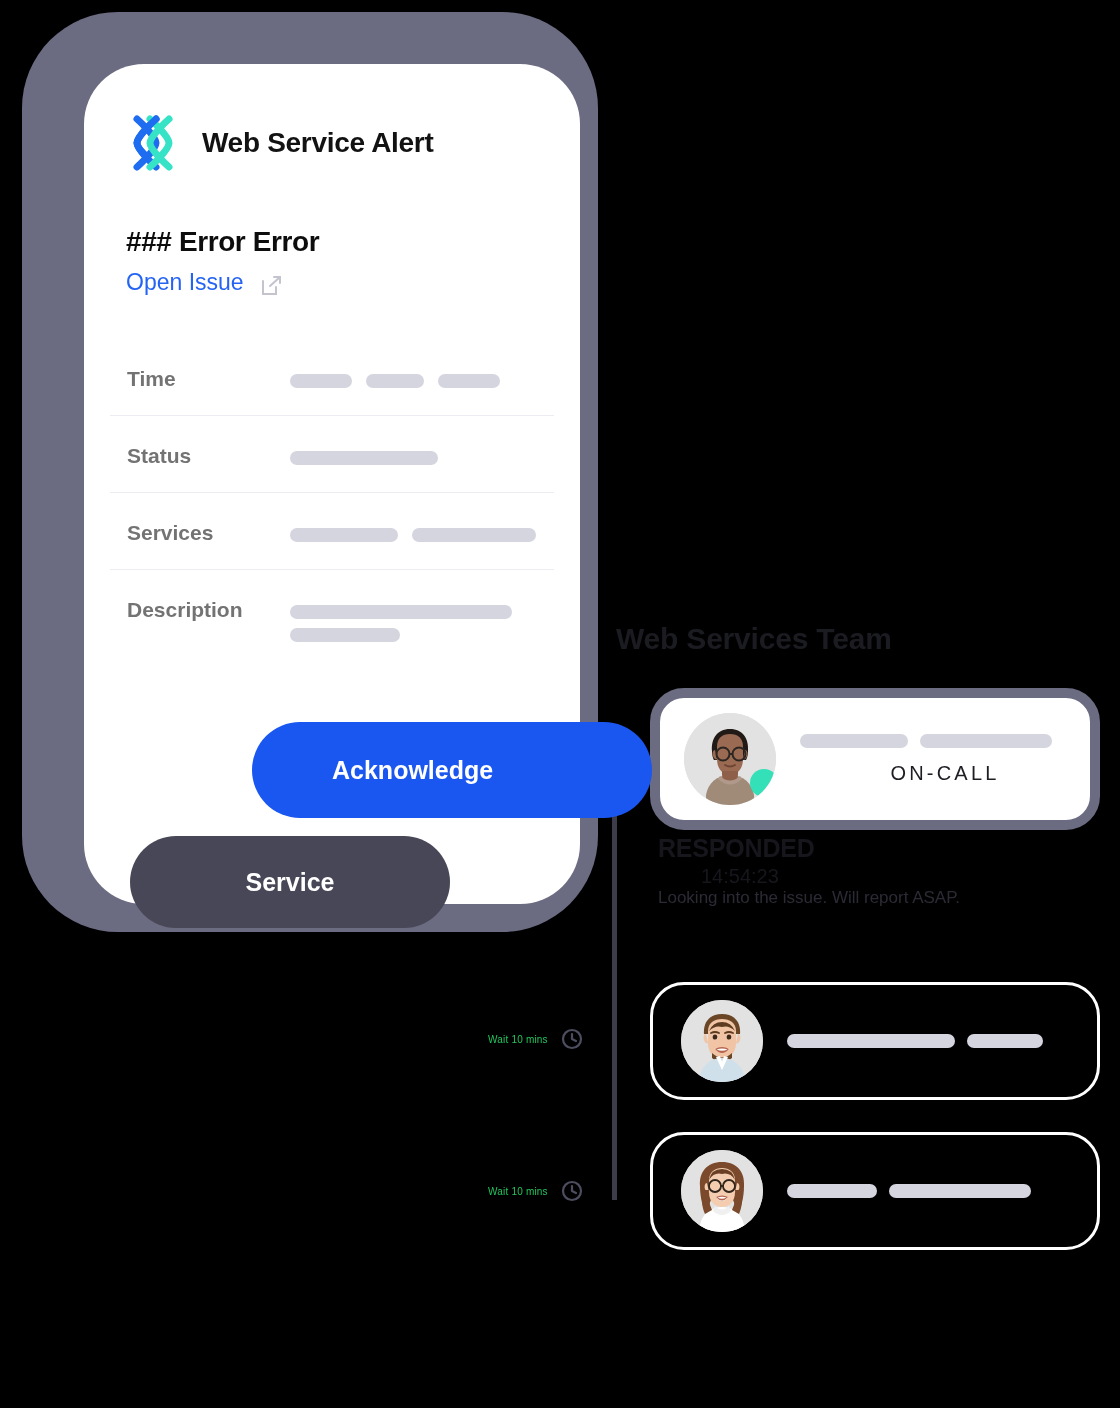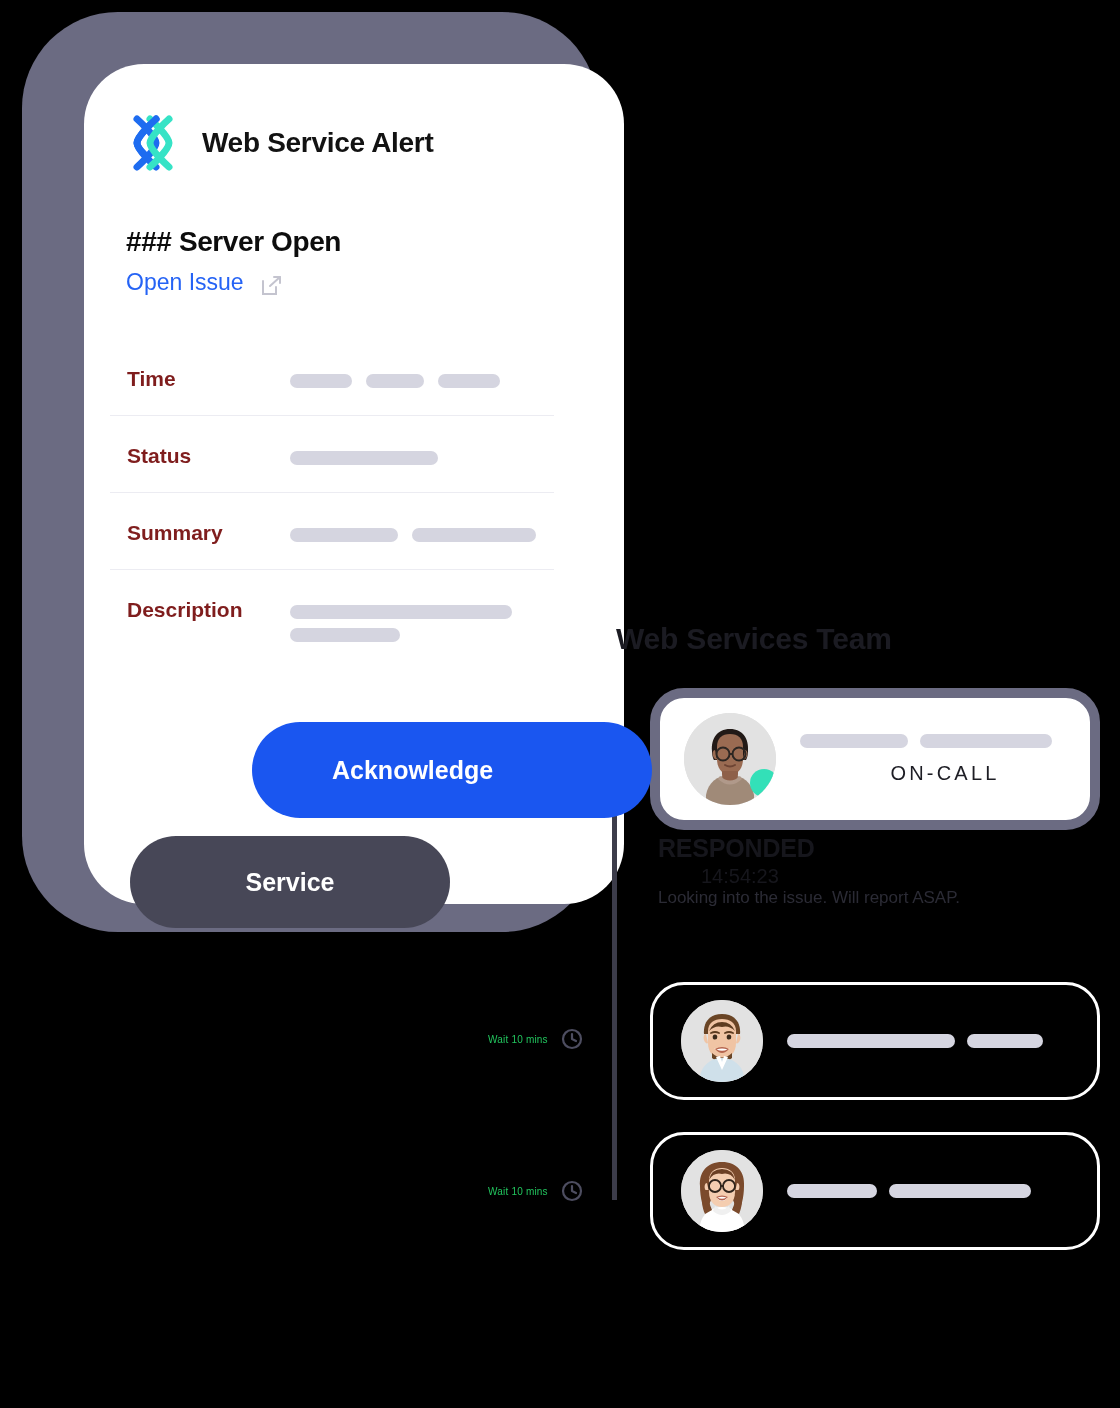--- a/index.html
+++ b/index.html
@@ -27,21 +27,21 @@
     width: 576px;
     height: 920px;
     background: #6b6b82;
     border-radius: 96px;
   }
 
   .phone-screen {
     position: absolute;
     left: 62px;
     top: 52px;
-    width: 540px;
+    width: 496px;
     height: 840px;
     background: #ffffff;
     border-radius: 60px;
     overflow: hidden;
   }
 
   .screen-inner {
     position: relative;
     width: 100%;
     height: 100%;
@@ -102,21 +102,21 @@
     border-top: 1.5px solid #ececf2;
     padding: 26px 0 24px 0;
     min-height: 76px;
   }
   .detail-row:first-child { border-top: none; }
   .detail-label {
     width: 180px;
     flex: 0 0 180px;
     font-size: 21px;
     font-weight: bold;
-    color: #7f1d1d;
+    color: #737373;
     padding-left: 17px;
     padding-top: 2px;
   }
   .detail-bars {
     flex: 1;
     display: flex;
     flex-wrap: wrap;
     align-items: center;
     gap: 9px 14px;
     padding-top: 9px;
@@ -327,21 +327,21 @@
               <path d="M30 7 C30 7, 11 24, 11 31 C11 38, 30 55, 30 55" stroke="#1e6cf0" stroke-width="7" stroke-linecap="round" fill="none"></path>
               <path d="M24 7 C24 7, 43 24, 43 31 C43 38, 24 55, 24 55" stroke="#36e3c6" stroke-width="7" stroke-linecap="round" fill="none"></path>
               <path d="M43 7 C43 7, 24 24, 24 31 C24 38, 43 55, 43 55" stroke="#36e3c6" stroke-width="7" stroke-linecap="round" fill="none"></path>
               <path d="M30 7 C30 7, 11 24, 11 31 C11 34, 15 39, 19 43" stroke="#1e6cf0" stroke-width="7" stroke-linecap="round" fill="none"></path>
             </svg>
           </span>
           <span class="app-title">Web Service Alert</span>
         </div>
 
         <div class="alert-block">
-          <div class="alert-title">### Server Open</div>
+          <div class="alert-title">### Error Error</div>
           <div class="alert-link-row">
             <a class="alert-link" href="#">Open Issue</a>
             <span>
               <svg class="ext-icon" viewBox="0 0 21 21" fill="none">
                 <path d="M2 6 L2 19 L15 19 L15 12" stroke="#c4c4cf" stroke-width="2" fill="none" stroke-linecap="round"></path>
                 <path d="M9 11 L19 2" stroke="#c4c4cf" stroke-width="2" stroke-linecap="round"></path>
                 <path d="M13 2 L19 2 L19 8" stroke="#c4c4cf" stroke-width="2" fill="none" stroke-linecap="round" stroke-linejoin="round"></path>
               </svg>
             </span>
           </div>
@@ -359,21 +359,21 @@
           </div>
 
           <div class="detail-row">
             <div class="detail-label">Status</div>
             <div class="detail-bars">
               <span class="bar" style="width:148px"></span>
             </div>
           </div>
 
           <div class="detail-row">
-            <div class="detail-label">Summary</div>
+            <div class="detail-label">Services</div>
             <div class="detail-bars">
               <span class="bar" style="width:108px"></span>
               <span class="bar" style="width:124px"></span>
             </div>
           </div>
 
           <div class="detail-row">
             <div class="detail-label">Description</div>
             <div class="detail-bars">
               <span class="bar" style="width:222px"></span>

